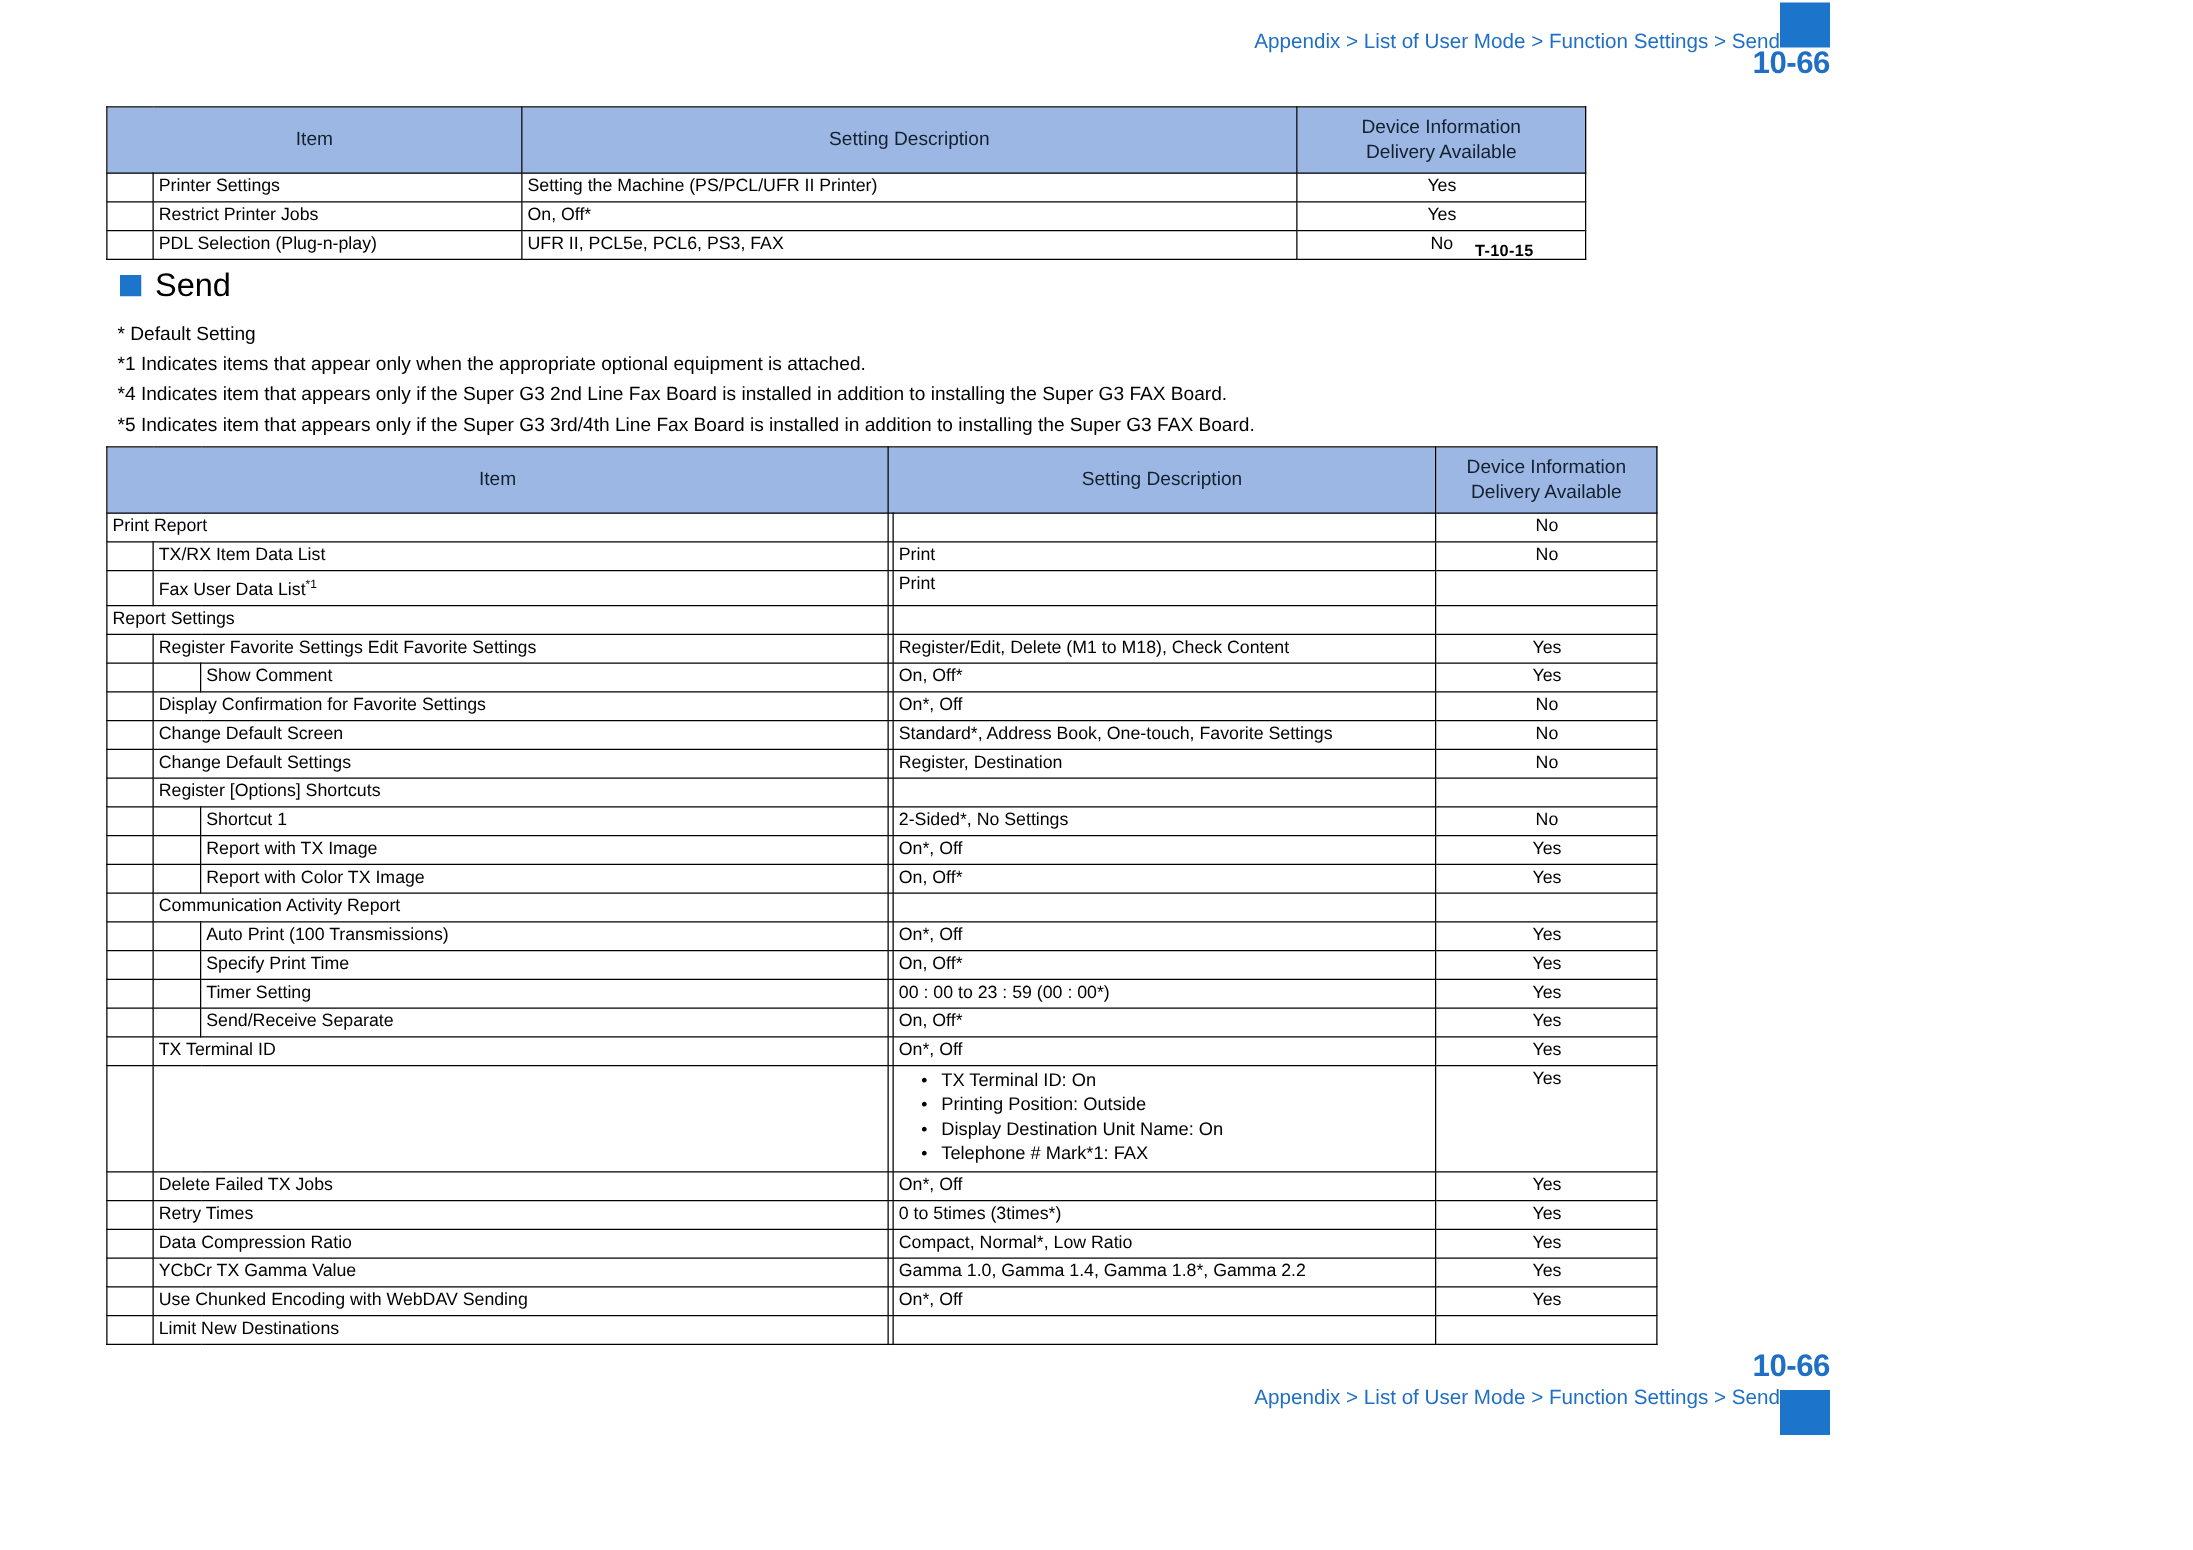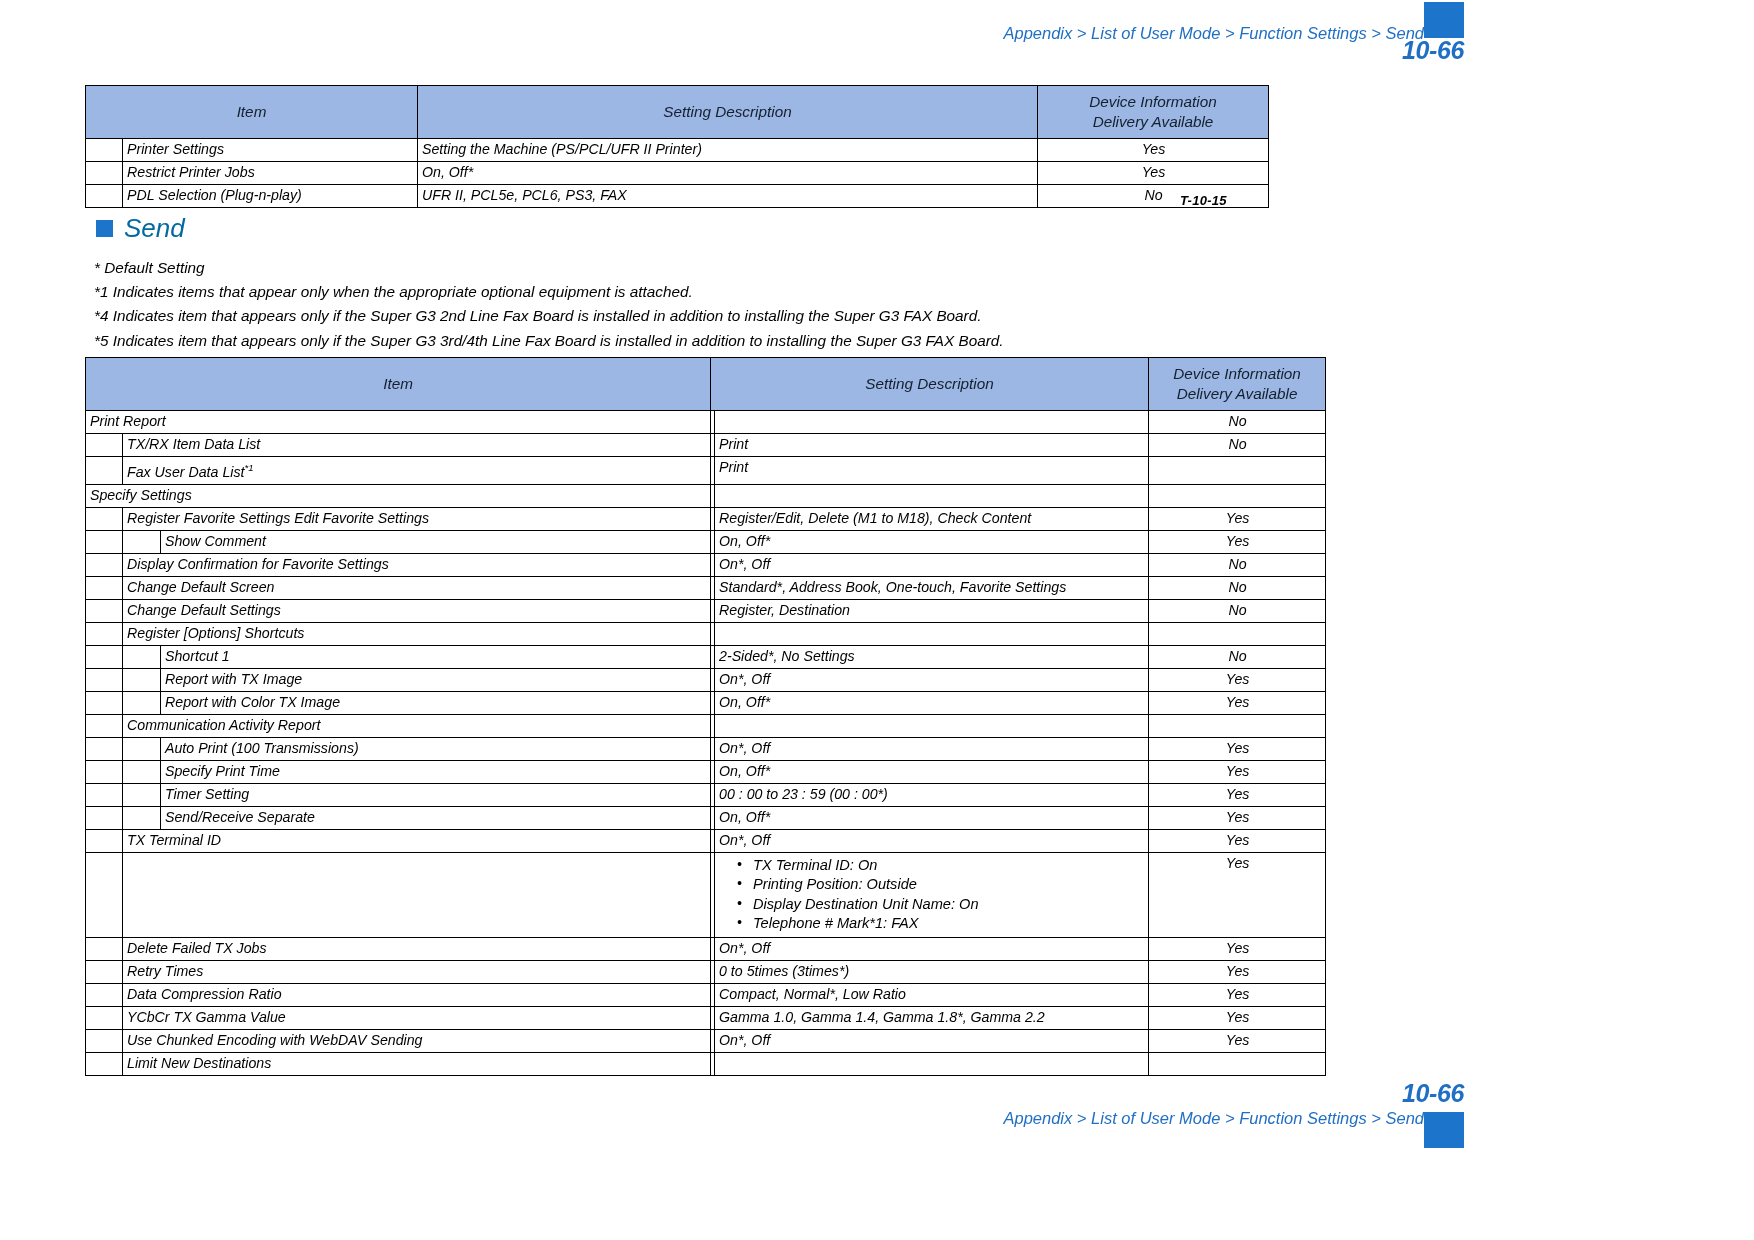--- a/index.html
+++ b/index.html
@@ -8,21 +8,20 @@
     width: 1754px; height: 1240px;
     background: #ffffff;
     font-family: "Liberation Sans", sans-serif;
     color: #000;
   }
   .page {
     position: relative;
     width: 1754px;
     height: 1156px;
     overflow: hidden;
-    font-style: italic;
   }
 
   
   .hdr-crumb {
     position: absolute;
     top: 24px;
     right: 330px;
     font-size: 16.5px;
     color: #1f6fc4;
     white-space: nowrap;
@@ -81,21 +80,21 @@
     align-items: center;
     gap: 11px;
   }
   .sect-mark {
     width: 17px;
     height: 17px;
     background: #1c74cb;
   }
   .sect-title {
     font-size: 26px;
-    color: #0369a1;
+    color: #000000;
     line-height: 1;
   }
 
   
   .notes {
     position: absolute;
     left: 94px;
     top: 256px;
     width: 1200px;
     font-size: 15.3px;
@@ -312,21 +311,21 @@
           <td></td>
           <td>
             <div class="cell-txt">Print</div>
           </td>
           <td>
             <div class="cell-txt cell-ctr">&nbsp;</div>
           </td>
         </tr>
         <tr>
           <td colspan="3">
-            <div class="cell-txt">Specify Settings</div>
+            <div class="cell-txt">Report Settings</div>
           </td>
           <td></td>
           <td>
             <div class="cell-txt">&nbsp;</div>
           </td>
           <td>
             <div class="cell-txt cell-ctr">&nbsp;</div>
           </td>
         </tr>
         <tr>

